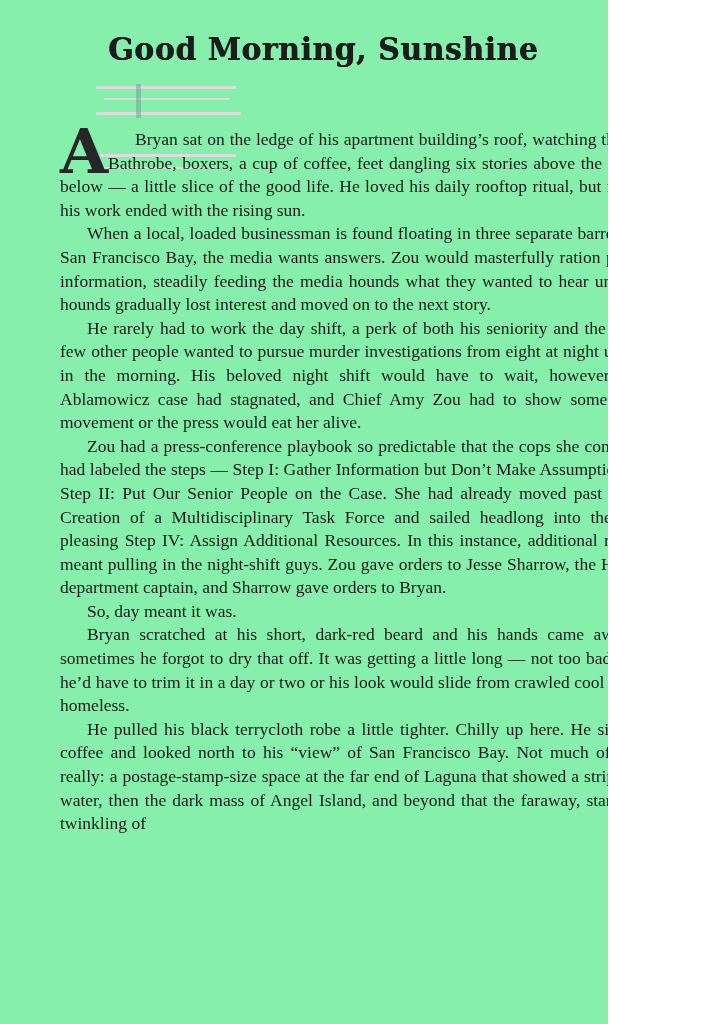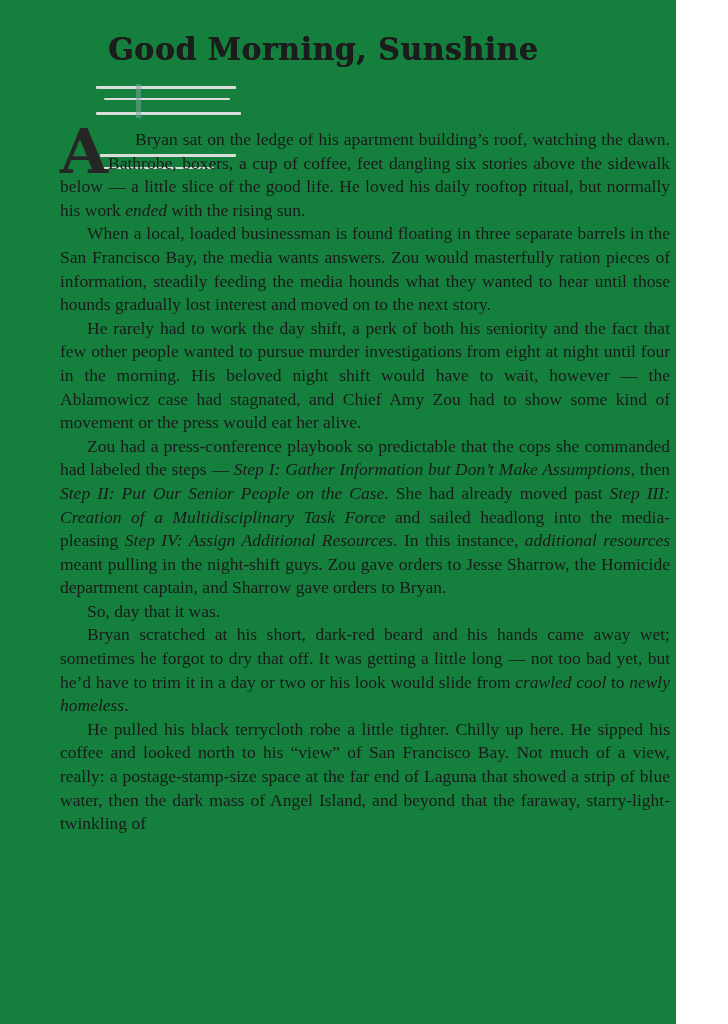--- a/index.html
+++ b/index.html
@@ -2,23 +2,23 @@
 <html lang="en" style="--ink: #1a1a1a; --title-ink: #1c1c1c; --ornament: #dcdcdc; --accent: #76a39a;"><head>
 <meta charset="utf-8">
 <style>
   html, body {
     margin: 0;
     padding: 0;
     background: #ffffff;
   }
   .page {
     position: relative;
-    width: 676px;
+    width: 608px;
     height: 1024px;
-    background: #15803d;
+    background: #86efac;
     overflow: hidden;
     font-family: "Liberation Serif", "DejaVu Serif", serif;
     color: var(--ink, #1a1a1a);
   }
   .title {
     position: absolute;
     left: 108px;
     top: 30px;
     margin: 0;
     z-index: 2;
@@ -84,21 +84,20 @@
     line-height: 47px;
     height: 47px;
     width: 42px;
     margin: -10px 6px 0 0;
     padding-top: 10px;
     color: #262626;
     text-align: left;
     overflow: visible;
   }
   .em {
-    font-style: italic;
   }
 </style>
 </head>
 <body>
 
 <div class="page">
 
   <h1 class="title">Good Morning, Sunshine</h1>
 
   <div class="deco">
@@ -109,18 +108,18 @@
     <div class="dl l5"></div>
     <div class="tick"></div>
   </div>
 
   <div class="content" id="paragraphs">
       <p class="first"><span class="dropcap">A</span></p>
       <p><span>Bryan sat on the ledge of his apartment building’s roof, watching the dawn. Bathrobe, boxers, a cup of coffee, feet dangling six stories above the sidewalk below — a little slice of the good life. He loved his daily rooftop ritual, but normally his work </span><span class="em">ended</span><span> with the rising sun.</span></p>
       <p><span>When a local, loaded businessman is found floating in three separate barrels in the San Francisco Bay, the media wants answers. Zou would masterfully ration pieces of information, steadily feeding the media hounds what they wanted to hear until those hounds gradually lost interest and moved on to the next story.</span></p>
       <p><span>He rarely had to work the day shift, a perk of both his seniority and the fact that few other people wanted to pursue murder investigations from eight at night until four in the morning. His beloved night shift would have to wait, however — the Ablamowicz case had stagnated, and Chief Amy Zou had to show some kind of movement or the press would eat her alive.</span></p>
       <p><span>Zou had a press-conference playbook so predictable that the cops she commanded had labeled the steps — </span><span class="em">Step I: Gather Information but Don’t Make Assumptions</span><span>, then </span><span class="em">Step II: Put Our Senior People on the Case</span><span>. She had already moved past </span><span class="em">Step III: Creation of a Multidisciplinary Task Force</span><span> and sailed headlong into the media-pleasing </span><span class="em">Step IV: Assign Additional Resources</span><span>. In this instance, </span><span class="em">additional resources</span><span> meant pulling in the night-shift guys. Zou gave orders to Jesse Sharrow, the Homicide department captain, and Sharrow gave orders to Bryan.</span></p>
-      <p><span>So, day that it was.</span></p>
+      <p><span>So, day meant it was.</span></p>
       <p><span>Bryan scratched at his short, dark-red beard and his hands came away wet; sometimes he forgot to dry that off. It was getting a little long — not too bad yet, but he’d have to trim it in a day or two or his look would slide from </span><span class="em">crawled cool</span><span> to </span><span class="em">newly homeless</span><span>.</span></p>
       <p><span>He pulled his black terrycloth robe a little tighter. Chilly up here. He sipped his coffee and looked north to his “view” of San Francisco Bay. Not much of a view, really: a postage-stamp-size space at the far end of Laguna that showed a strip of blue water, then the dark mass of Angel Island, and beyond that the faraway, starry-light-twinkling of</span></p>
     </div>
 
 </div>
 
 </body></html>

